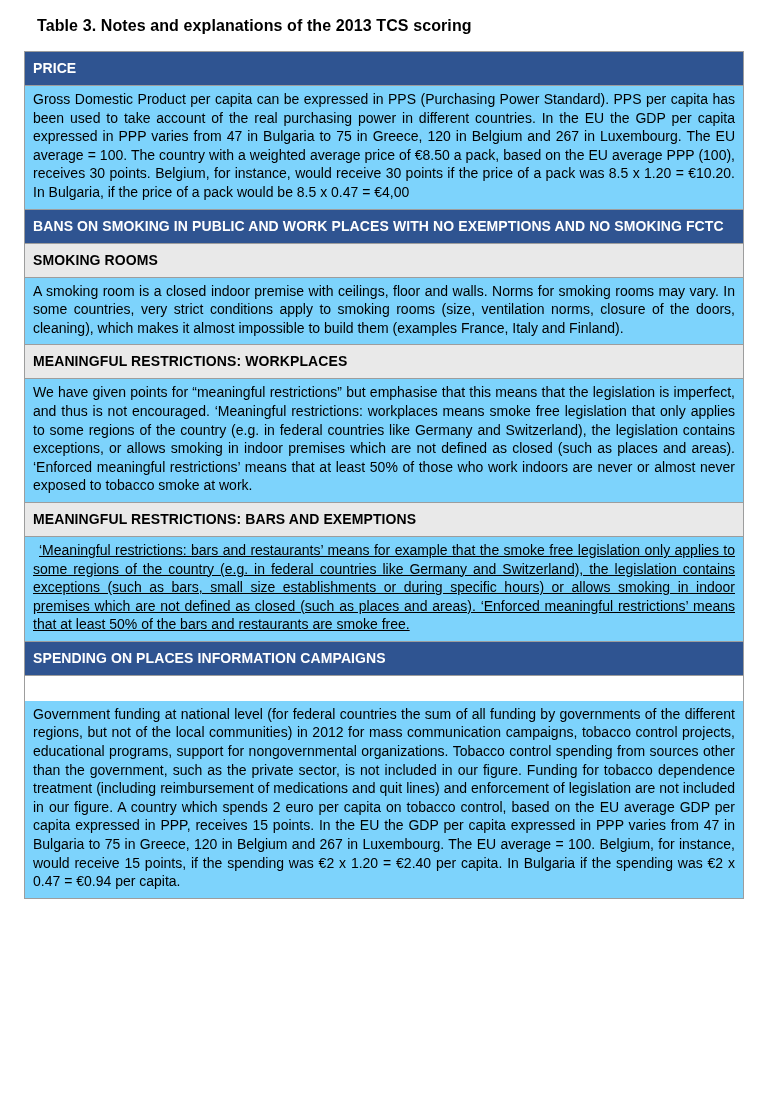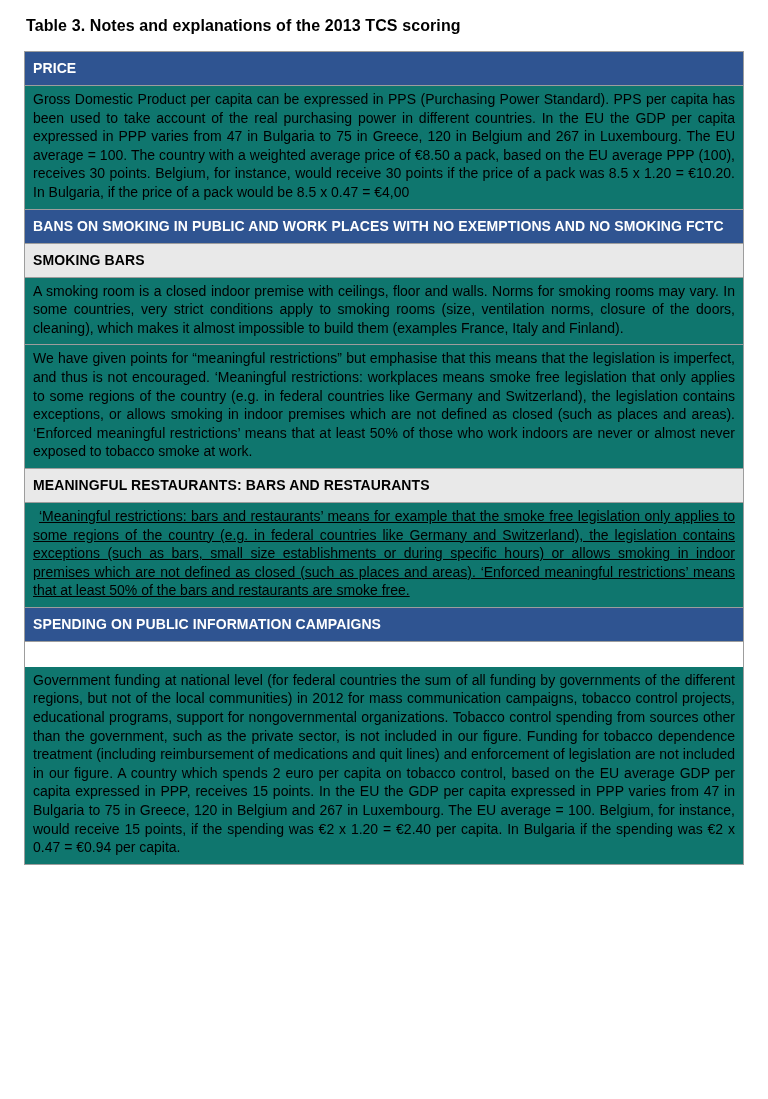--- a/index.html
+++ b/index.html
@@ -16,21 +16,21 @@
     overflow: hidden;
   }
   .page {
     padding: 15px 24px 0 24px;
     box-sizing: border-box;
   }
   .doc-title {
     font-size: 16px;
     font-weight: bold;
     line-height: 21px;
-    margin: 0 0 15px 2px;
+    margin: 0 0 15px 13px;
     letter-spacing: 0.1px;
   }
   .tcs-table {
     width: 720px;
     border: 1px solid var(--border, #9d9d9d);
     box-sizing: border-box;
     background: #ffffff;
   }
   .row {
     box-sizing: border-box;
@@ -54,21 +54,21 @@
   }
   .row-header.gray {
     background: var(--header-gray, #E9E9E9);
     color: #000000;
   }
   .row-body {
     font-size: 14px;
     line-height: 18.6px;
     text-align: justify;
     padding: 4px 8px 7px 8px;
-    background: #0f766e;
+    background: #7dd3fc;
   }
   .row-body.indent-first {
     text-indent: 6px;
     text-decoration: underline;
   }
 </style>
 </head>
 <body>
 
 <div class="page">
@@ -77,29 +77,30 @@
 
   <div class="tcs-table">
 
     <div class="row row-header blue">PRICE</div>
 
     <div class="row row-body">Gross Domestic Product per capita can be expressed in PPS (Purchasing Power Standard). PPS per capita has been used to take account of the real purchasing power in different countries. In the EU the GDP per capita expressed in PPP varies from 47 in Bulgaria to 75 in Greece, 120 in Belgium and 267 in Luxembourg. The EU average = 100. The country with a weighted average price of €8.50 a pack, based on the EU average PPP (100), receives 30 points. Belgium, for instance, would receive 30 points if the price of a pack was 8.5 x 1.20 = €10.20. In Bulgaria, if the price of a pack would be 8.5 x 0.47 = €4,00</div>
 
     <div class="row row-header blue">BANS ON SMOKING IN PUBLIC AND WORK PLACES WITH NO EXEMPTIONS AND NO SMOKING FCTC</div>
 
 
-    <div class="row row-header gray">SMOKING BARS</div>
+    <div class="row row-header gray">SMOKING ROOMS</div>
 
     <div class="row row-body">A smoking room is a closed indoor premise with ceilings, floor and walls. Norms for smoking rooms may vary. In some countries, very strict conditions apply to smoking rooms (size, ventilation norms, closure of the doors, cleaning), which makes it almost impossible to build them (examples France, Italy and Finland).</div>
 
+    <div class="row row-header gray">MEANINGFUL RESTRICTIONS: WORKPLACES</div>
 
     <div class="row row-body">We have given points for “meaningful restrictions” but emphasise that this means that the legislation is imperfect, and thus is not encouraged. ‘Meaningful restrictions: workplaces means smoke free legislation that only applies to some regions of the country (e.g. in federal countries like Germany and Switzerland), the legislation contains exceptions, or allows smoking in indoor premises which are not defined as closed (such as places and areas). ‘Enforced meaningful restrictions’ means that at least 50% of those who work indoors are never or almost never exposed to tobacco smoke at work.</div>
 
-    <div class="row row-header gray">MEANINGFUL RESTAURANTS: BARS AND RESTAURANTS</div>
+    <div class="row row-header gray">MEANINGFUL RESTRICTIONS: BARS AND EXEMPTIONS</div>
 
     <div class="row row-body indent-first">‘Meaningful restrictions: bars and restaurants’ means for example that the smoke free legislation only applies to some regions of the country (e.g. in federal countries like Germany and Switzerland), the legislation contains exceptions (such as bars, small size establishments or during specific hours) or allows smoking in indoor premises which are not defined as closed (such as places and areas). ‘Enforced meaningful restrictions’ means that at least 50% of the bars and restaurants are smoke free.</div>
 
-    <div class="row row-header blue">SPENDING ON PUBLIC INFORMATION CAMPAIGNS</div>
+    <div class="row row-header blue">SPENDING ON PLACES INFORMATION CAMPAIGNS</div>
 
     <div class="row row-body">Government funding at national level (for federal countries the sum of all funding by governments of the different regions, but not of the local communities) in 2012 for mass communication campaigns, tobacco control projects, educational programs, support for nongovernmental organizations. Tobacco control spending from sources other than the government, such as the private sector, is not included in our figure. Funding for tobacco dependence treatment (including reimbursement of medications and quit lines) and enforcement of legislation are not included in our figure. A country which spends 2 euro per capita on tobacco control, based on the EU average GDP per capita expressed in PPP, receives 15 points. In the EU the GDP per capita expressed in PPP varies from 47 in Bulgaria to 75 in Greece, 120 in Belgium and 267 in Luxembourg. The EU average = 100. Belgium, for instance, would receive 15 points, if the spending was €2 x 1.20 = €2.40 per capita. In Bulgaria if the spending was €2 x 0.47 = €0.94 per capita.</div>
 
   </div>
 </div>
 
 </body></html>

